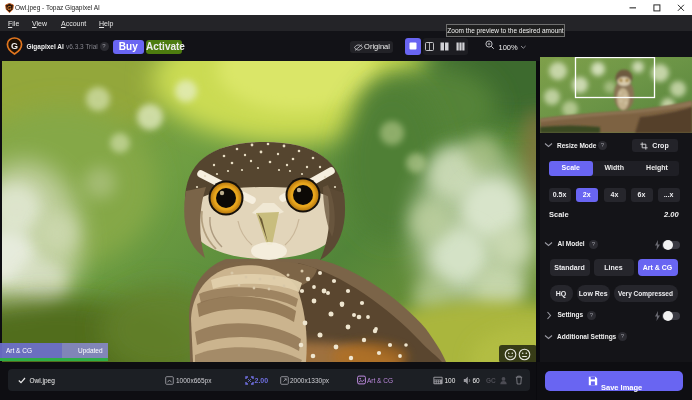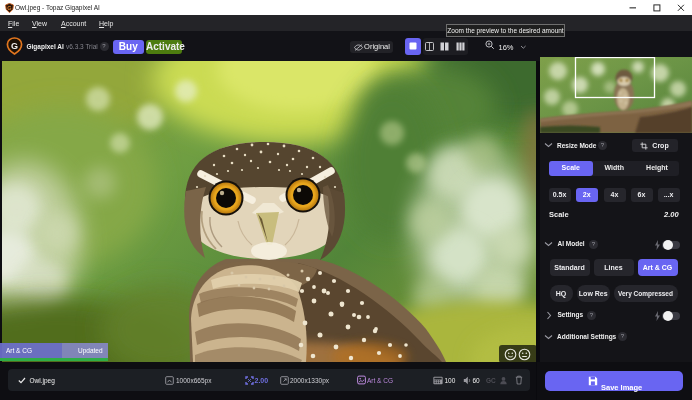--- a/index.html
+++ b/index.html
@@ -108,21 +108,21 @@
         <rect x="0.5" y="0.5" width="2.2" height="8" fill="#d2d2d6"></rect>
         <rect x="3.4" y="0.5" width="2.2" height="8" fill="#d2d2d6"></rect>
         <rect x="6.3" y="0.5" width="2.2" height="8" fill="#d2d2d6"></rect>
       </svg>
 
     <svg class="abs" style="left:485px;top:9px" width="10" height="11" viewBox="0 0 10 11">
       <circle cx="4" cy="4" r="3.1" fill="none" stroke="#cfcfd4" stroke-width="0.9"></circle>
       <path d="M6.3 6.3 L8.7 8.7" stroke="#cfcfd4" stroke-width="1"></path>
       <path d="M4 2.7 V5.3 M2.7 4 H5.3" stroke="#cfcfd4" stroke-width="0.7"></path>
     </svg>
-    <span class="abs" style="left:498.5px;top:11.5px;font-size:7.5px;color:#ececec">16%</span>
+    <span class="abs" style="left:498.5px;top:11.5px;font-size:7.5px;color:#ececec">100%</span>
     <svg class="abs" style="left:519.5px;top:13.5px" width="7" height="5">
         <path d="M1 1 L3.3 3.2 L5.6 1" stroke="#9a9aa0" stroke-width="0.9" fill="none"></path>
       </svg>
   </div>
 
   <svg class="abs" style="left:2px;top:61px" width="534" height="301" viewBox="0 0 534 301">
     <defs>
       <linearGradient id="bgbase" x1="0" y1="0" x2="1" y2="0.6">
         <stop offset="0" stop-color="#8aa43e"></stop>
         <stop offset="0.4" stop-color="#6f9e42"></stop>

